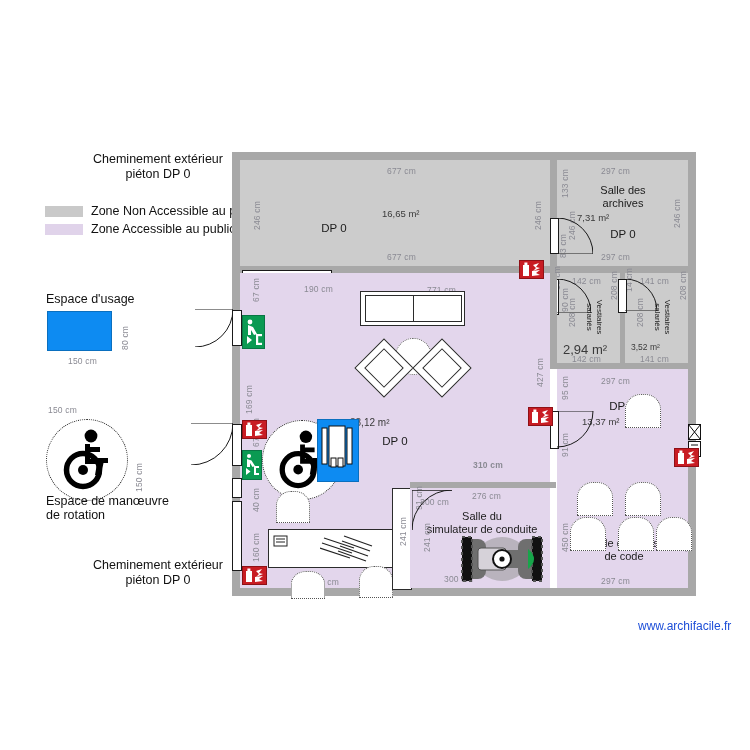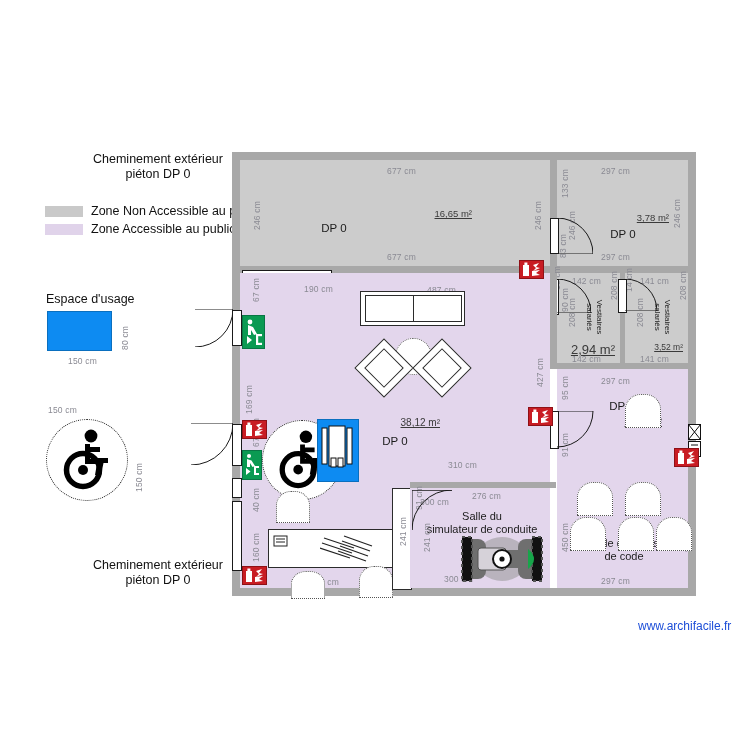--- a/index.html
+++ b/index.html
@@ -38,21 +38,21 @@
   .wall{position:absolute;background:#a8a8a8;}
   .wall-in{position:absolute;background:#a8a8a8;}
   .room{position:absolute;}
   .room.gray{background:#cccccc;}
   .room.purple{background:#e3d6ec;}
 
   .rlabel{
     position:absolute;text-align:center;color:#1b1b1b;
     font-size:11px;line-height:13px;white-space:pre-line;
   }
-  .rarea{position:absolute;text-align:right;color:#3a3a3a;font-size:9.5px;text-decoration:underline;}
+  .rarea{position:absolute;text-align:left;color:#3a3a3a;font-size:9.5px;}
   .rdp{position:absolute;text-align:center;color:#1b1b1b;font-size:11.5px;}
   .rlabel.small{font-size:8px;line-height:9.5px;}
   .rlabel.vertical{
     transform:rotate(90deg);transform-origin:left top;
   }
 
   
   .furn{position:absolute;border:1px solid #2b2b2b;background:#ffffff;}
   .furn.round{border-radius:50%;border:1px dotted #555;}
   .chair-dot{position:absolute;border:1px dotted #555;background:#fff;
@@ -97,20 +97,22 @@
   <div class="dim" style="left:48px;top:405px;">150 cm</div>
   <div class="rot-circle" style="left:46px;top:419px;width:80px;height:80px;"></div>
   <svg class="wc-sym" style="left:58px;top:428px;" width="60" height="62" viewBox="0 0 60 62">
     <circle cx="33" cy="8" r="6.4" fill="#000"></circle>
     <path d="M27 16 L27 36 L42 36 L42 31 L32 31 L32 24 L42 24 L42 19 L32 19 L32 16 Z" fill="#000"></path>
     <path d="M40 30 L50 30 L50 35 L45.5 35 L43 47 L37 47 Z" fill="#000"></path>
     <circle cx="25" cy="42" r="16.5" fill="none" stroke="#000" stroke-width="5.5"></circle>
     <circle cx="25" cy="42" r="5" fill="#000"></circle>
   </svg>
   <div class="dim vert" style="left:134px;top:492px;">150 cm</div>
+  <div class="side-title" style="left:46px;top:494px;">Espace de manœuvre
+de rotation</div>
 
   <div class="cheminement" style="left:88px;top:558px;width:140px;">Cheminement extérieur
 piéton DP 0</div>
 
   <div class="building" style="left:232px;top:152px;width:464px;height:444px;">
 
     <div class="wall" style="left:0;top:0;width:464px;height:8px;"></div>
     <div class="wall" style="left:0;top:436px;width:464px;height:8px;"></div>
     <div class="wall" style="left:0;top:0;width:8px;height:444px;"></div>
     <div class="wall" style="left:456px;top:0;width:8px;height:444px;"></div>
@@ -122,21 +124,23 @@
     <div class="dim" style="left:155px;top:100px;">677 cm</div>
     <div class="dim vert" style="left:20px;top:78px;">246 cm</div>
     <div class="dim vert" style="left:301px;top:78px;">246 cm</div>
 
     <div class="wall-in" style="left:8px;top:114px;width:310px;height:7px;"></div>
     <div class="win" style="left:10px;top:118px;width:88px;height:9px;"></div>
 
     <div class="wall-in" style="left:318px;top:8px;width:7px;height:113px;"></div>
 
     <div class="room gray" style="left:325px;top:8px;width:131px;height:106px;"></div>
-    <div class="rarea" style="left:345px;top:60px;width:92px;">3,78 m²</div>
+    <div class="rlabel" style="left:345px;top:32px;width:92px;">Salle des
+archives</div>
+    <div class="rarea" style="left:345px;top:60px;width:92px;">7,31 m²</div>
     <div class="rdp" style="left:345px;top:76px;width:92px;">DP 0</div>
     <div class="dim" style="left:369px;top:14px;">297 cm</div>
     <div class="dim" style="left:369px;top:100px;">297 cm</div>
     <div class="dim vert" style="left:440px;top:76px;">246 cm</div>
     <div class="dim vert" style="left:328px;top:46px;">133 cm</div>
     <div class="dim vert" style="left:335px;top:88px;">246 cm</div>
     <div class="dim vert" style="left:326px;top:106px;">83 cm</div>
 
     <div class="doorleaf" style="left:318px;top:66px;width:7px;height:34px;"></div>
     <svg class="abs" style="left:325px;top:66px;" width="36" height="36" viewBox="0 0 36 36">
@@ -181,23 +185,23 @@
 
     <div class="wall-in" style="left:318px;top:211px;width:146px;height:6px;"></div>
     <div class="wall-in" style="left:318px;top:121px;width:7px;height:96px;"></div>
 
     <div class="room purple" style="left:8px;top:121px;width:310px;height:315px;"></div>
     <div class="rarea" style="left:118px;top:265px;width:90px;font-size:10px;">38,12 m²</div>
     <div class="rdp" style="left:118px;top:283px;width:90px;">DP 0</div>
 
     <div class="dim" style="left:72px;top:132px;">190 cm</div>
     <div class="dim" style="left:140px;top:141px;">677 cm</div>
-    <div class="dim" style="left:195px;top:133px;">487 cm</div>
+    <div class="dim" style="left:195px;top:133px;">771 cm</div>
     <div class="dim vert" style="left:303px;top:235px;">427 cm</div>
-    <div class="dim" style="left:216px;top:308px;">310 cm</div>
+    <div class="dim" style="left:241px;top:308px;font-weight:bold;">310 cm</div>
     <div class="dim" style="left:78px;top:425px;">367 cm</div>
     <div class="dim vert" style="left:19px;top:150px;">67 cm</div>
     <div class="dim vert" style="left:12px;top:262px;">169 cm</div>
     <div class="dim vert" style="left:19px;top:295px;">678 cm</div>
     <div class="dim vert" style="left:19px;top:360px;">40 cm</div>
     <div class="dim vert" style="left:19px;top:410px;">160 cm</div>
 
     <div class="furn" style="left:128px;top:139px;width:103px;height:33px;"></div>
     <div class="furn" style="left:133px;top:143px;width:47px;height:25px;"></div>
     <div class="furn" style="left:181px;top:143px;width:47px;height:25px;"></div>

